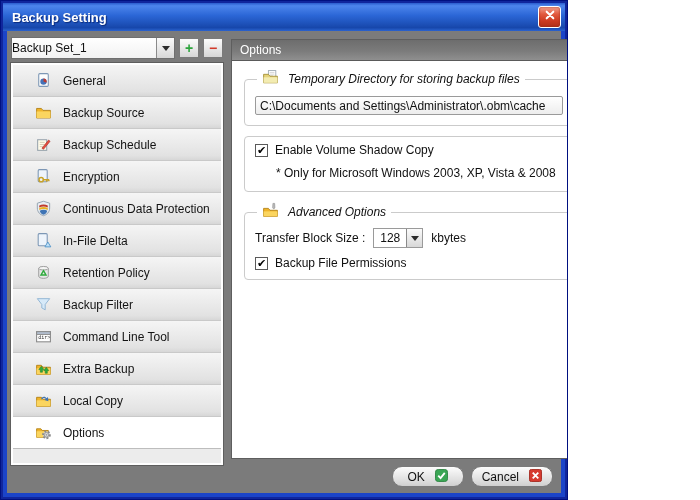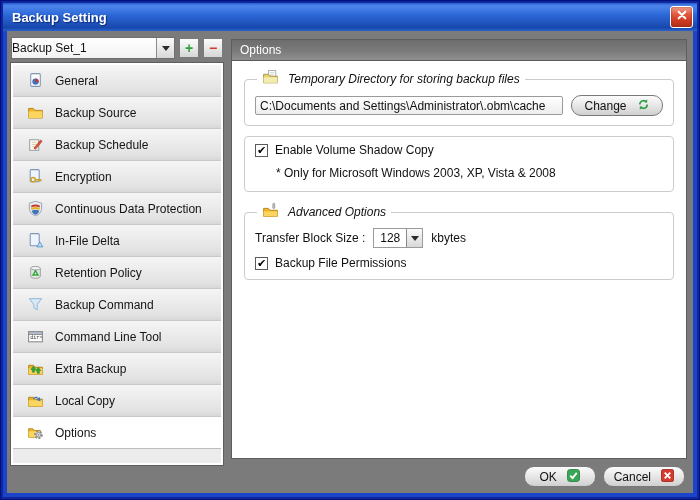--- a/index.html
+++ b/index.html
@@ -1,19 +1,19 @@
 <!DOCTYPE html>
 <html><head>
 <meta charset="utf-8">
 <style>
   * { margin:0; padding:0; box-sizing:border-box; }
   html,body { width:700px; height:500px; font-family:"Liberation Sans", sans-serif; }
 
   .dialog {
-    position:relative; width:700px; height:500px;
+    position:relative; width:568px; height:500px;
     background:#10269c;
     border:1px solid #001080;
     overflow:hidden;
   }
   .frame-border {
     position:absolute; top:2px; left:2px; right:2px; bottom:2px;
     background:#1b44c8;
   }
 
   
@@ -64,21 +64,21 @@
     display:flex; align-items:center; justify-content:center;
   }
   .small-btn.add { color:#2ca43c; }
   .small-btn.remove { color:#d23a2a; }
 
   .nav {
     margin-top:4px; border:2px solid #ffffff; box-shadow:0 0 0 1px #5e5e5e;
     background:#ececec;
   }
   .nav-item {
-    height:32px; display:flex; align-items:center; gap:10px; padding-left:12px;
+    height:32px; display:flex; align-items:center; gap:10px; padding-left:20px;
     background:linear-gradient(180deg,#f5f5f5 0%, #e2e2e2 85%, #d7d7d7 100%);
     border-bottom:1px solid #c9c9c9; cursor:default;
   }
   .nav-item.selected { background:#ffffff; border-bottom:1px solid #bdbdbd; }
   .nav-icon { width:20px; height:16px; display:flex; align-items:center; justify-content:center; flex:0 0 20px; }
   .nav-icon svg { width:17px; height:17px; }
   .nav-label { font-size:12px; color:#141414; white-space:nowrap; }
   .nav-filler { height:14px; background:#ececec; }
 
   
@@ -253,21 +253,21 @@
           </span>
           <span class="nav-label">Retention Policy</span>
         </div>
 
         <div class="nav-item">
           <span class="nav-icon">
             <svg viewBox="0 0 16 16">
                 <path d="M2.2 2.5 H13.8 L9.6 8 V13 L6.4 11.2 V8 Z" fill="#d6e9f8" stroke="#85aed0" stroke-width=".8"></path>
               </svg>
           </span>
-          <span class="nav-label">Backup Command</span>
+          <span class="nav-label">Backup Filter</span>
         </div>
 
         <div class="nav-item">
           <span class="nav-icon">
             <svg viewBox="0 0 16 16">
                 <rect x="1.5" y="3.5" width="13" height="9.5" fill="#ffffff" stroke="#8a8a8a"></rect>
                 <rect x="1.5" y="3.5" width="13" height="2.5" fill="#b8c6d8" stroke="#8a8a8a"></rect>
                 <text x="3" y="10.8" font-size="4.8" fill="#333" font-family="Liberation Mono, monospace">dir&gt;</text>
               </svg>
           </span>

